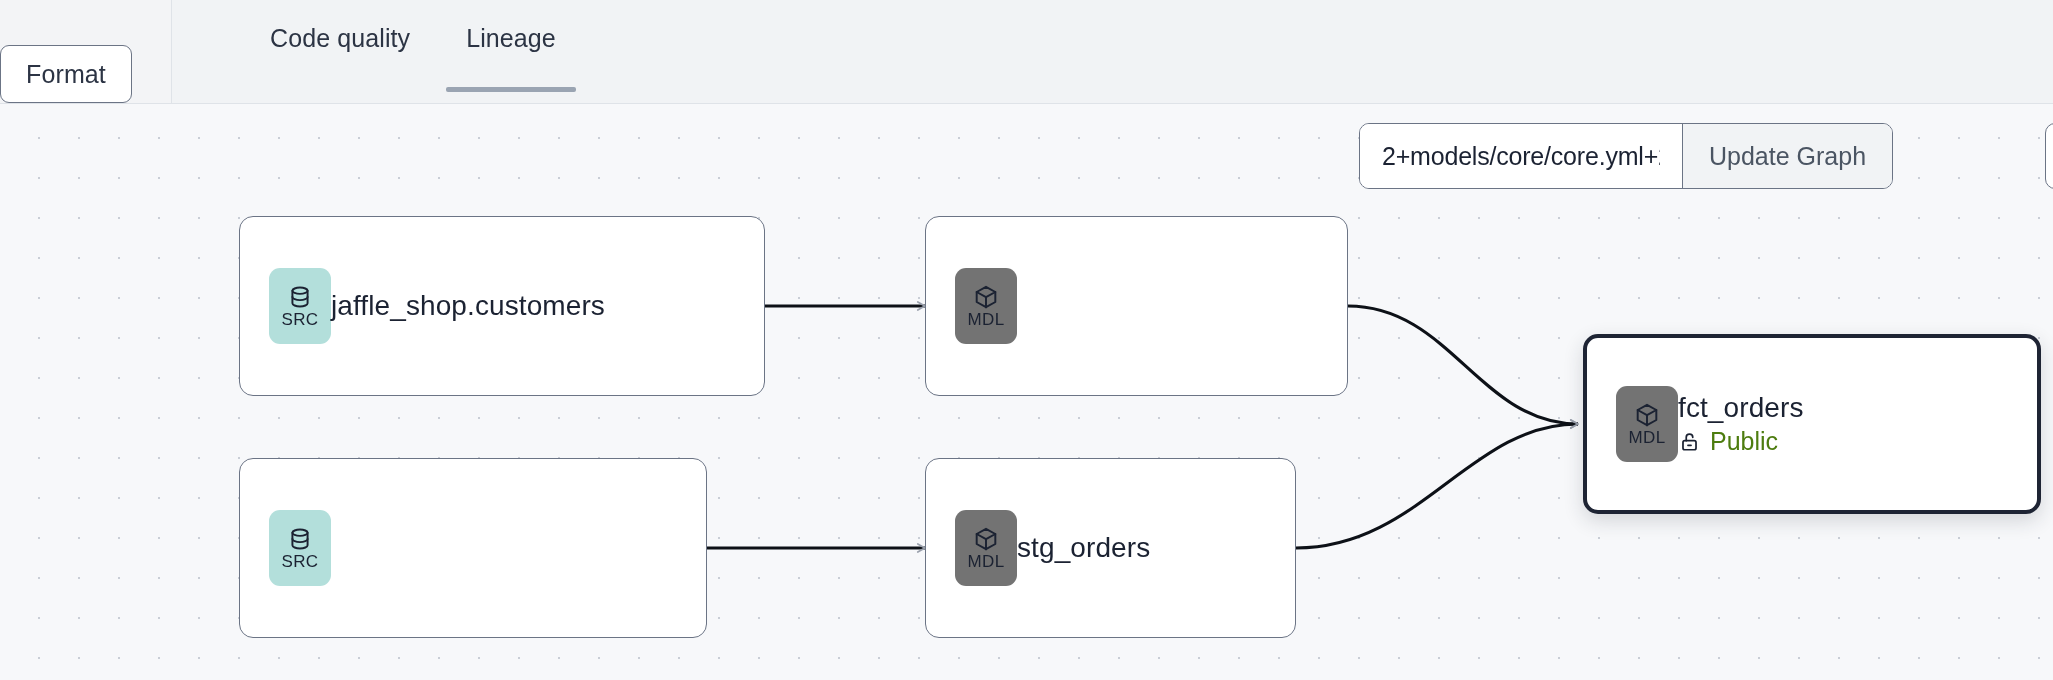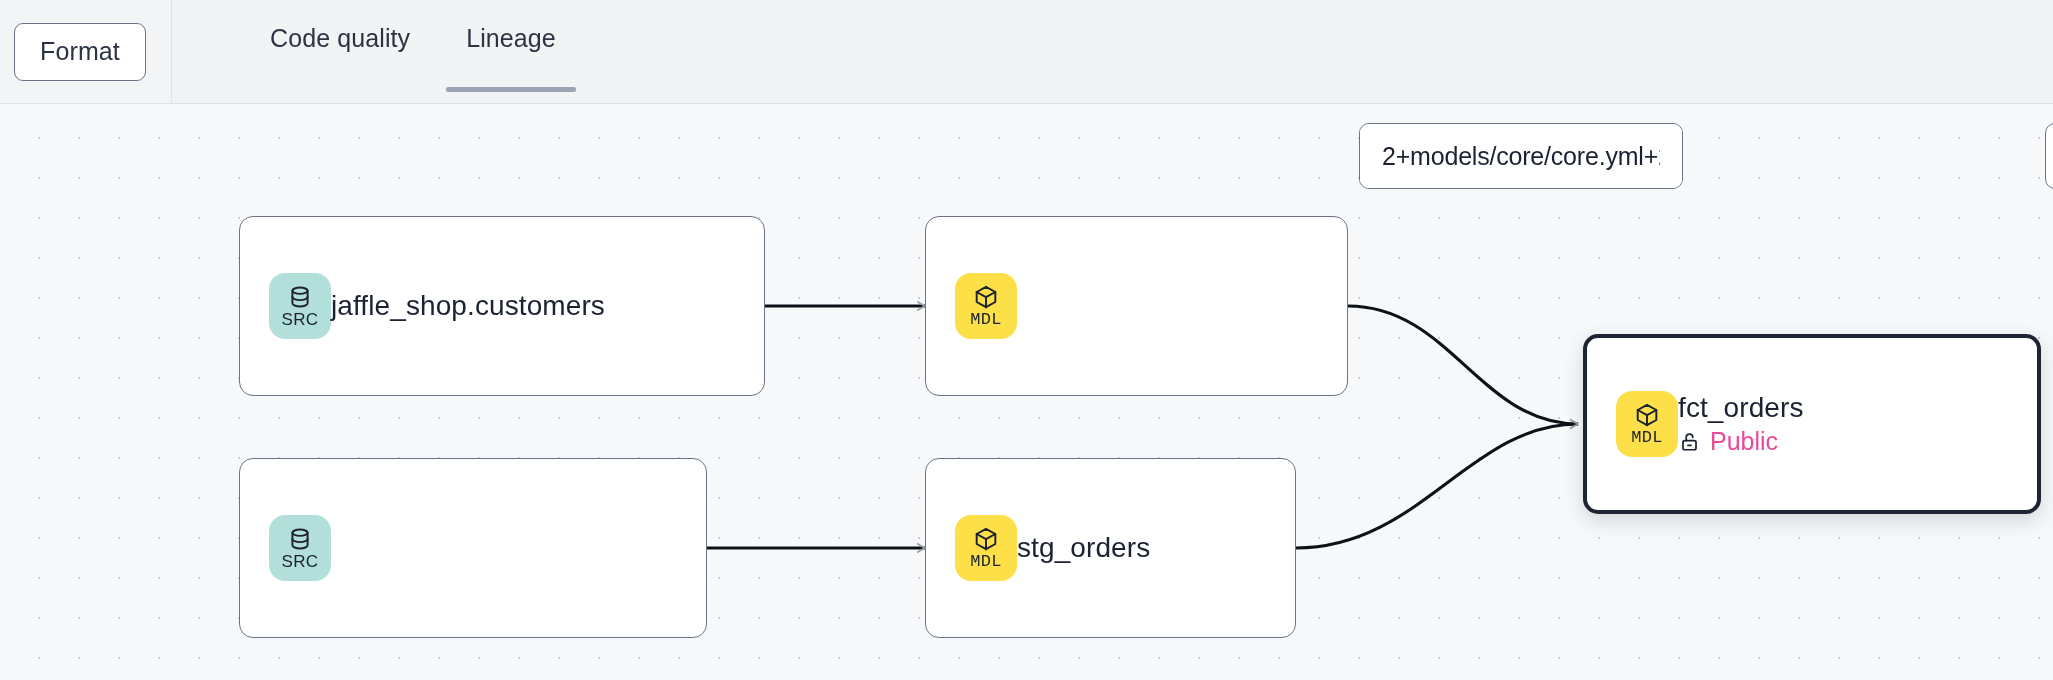--- a/index.html
+++ b/index.html
@@ -30,22 +30,21 @@
     display: flex;
     align-items: stretch;
   }
 
   .topbar-left {
     width: 172px;
     height: 100%;
     background: #f3f4f6;
     border-right: 1px solid #dfe3e8;
     display: flex;
-    align-items: center;
-    padding-left: 14px;
+    align-items: flex-end;
     flex: 0 0 172px;
   }
 
   .format-button {
     height: 58px;
     min-width: 132px;
     padding: 0 20px;
     background: #ffffff;
     border: 1.6px solid #6b7485;
     border-radius: 9px;
@@ -123,31 +122,31 @@
     cursor: pointer;
   }
   .node.selected {
     border: 4px solid #1e2434;
     border-radius: 15px;
     box-shadow: 0 7px 20px rgba(30, 36, 52, .16);
   }
 
   .badge {
     width: 62px;
-    height: 66px;
-    border-radius: 16px;
+    height: 76px;
+    border-radius: 11px;
     display: flex;
     flex-direction: column;
     align-items: center;
     justify-content: center;
     flex: 0 0 62px;
     gap: 1px;
   }
   .badge.src { background: #b3dfdb; }
-  .badge.mdl { background: #fde047; font-family: Liberation Mono, monospace; }
+  .badge.mdl { background: #737373; }
 
   .badge-icon {
     display: block;
     height: 26px;
     line-height: 0;
   }
   .badge-text {
     font-size: 17px;
     color: #1b2232;
     letter-spacing: .3px;
@@ -166,21 +165,21 @@
     color: #1b2232;
     letter-spacing: .1px;
     white-space: nowrap;
   }
 
   .node-sub {
     display: flex;
     align-items: center;
     gap: 9px;
     font-size: 25px;
-    color: #ec4899;
+    color: #4d7c0f;
     white-space: nowrap;
   }
 
   
   .graph-controls {
     position: absolute;
     top: 19px;
     left: 1359px;
     display: flex;
     align-items: stretch;
@@ -347,19 +346,20 @@
             </svg>
           </span>
           <span>Public</span>
         </div>
       </div>
     </div>
 
     <div class="graph-controls">
       <div class="search-group">
         <input class="selector-input" type="text" value="2+models/core/core.yml+2" style="">
+        <button class="update-graph-button">Update Graph</button>
       </div>
     </div>
 
     <div class="extra-control"></div>
 
   </div>
 </div>
 
 </body></html>

